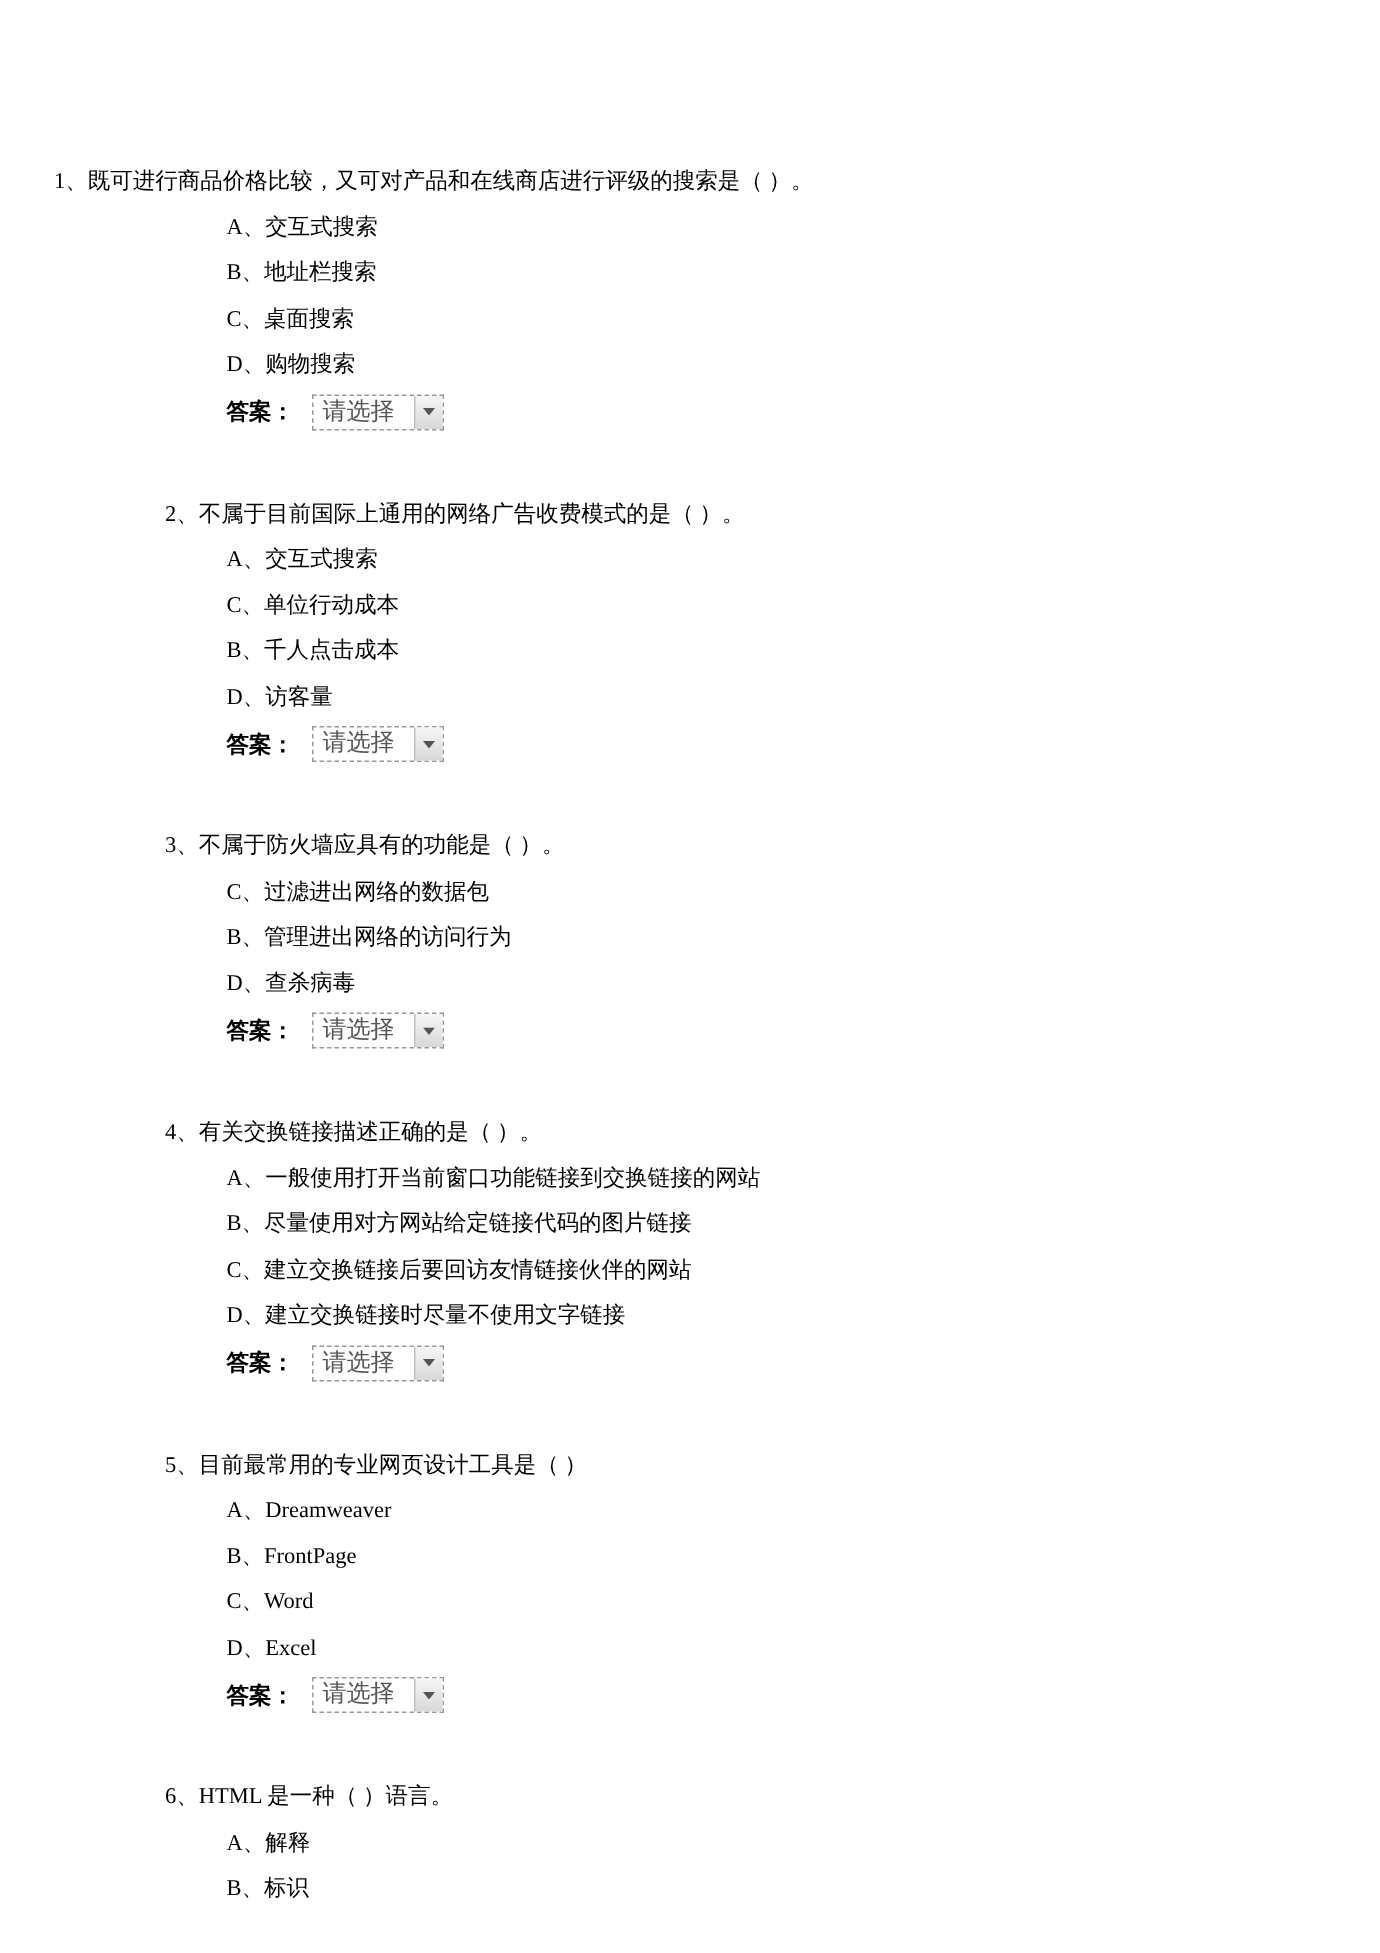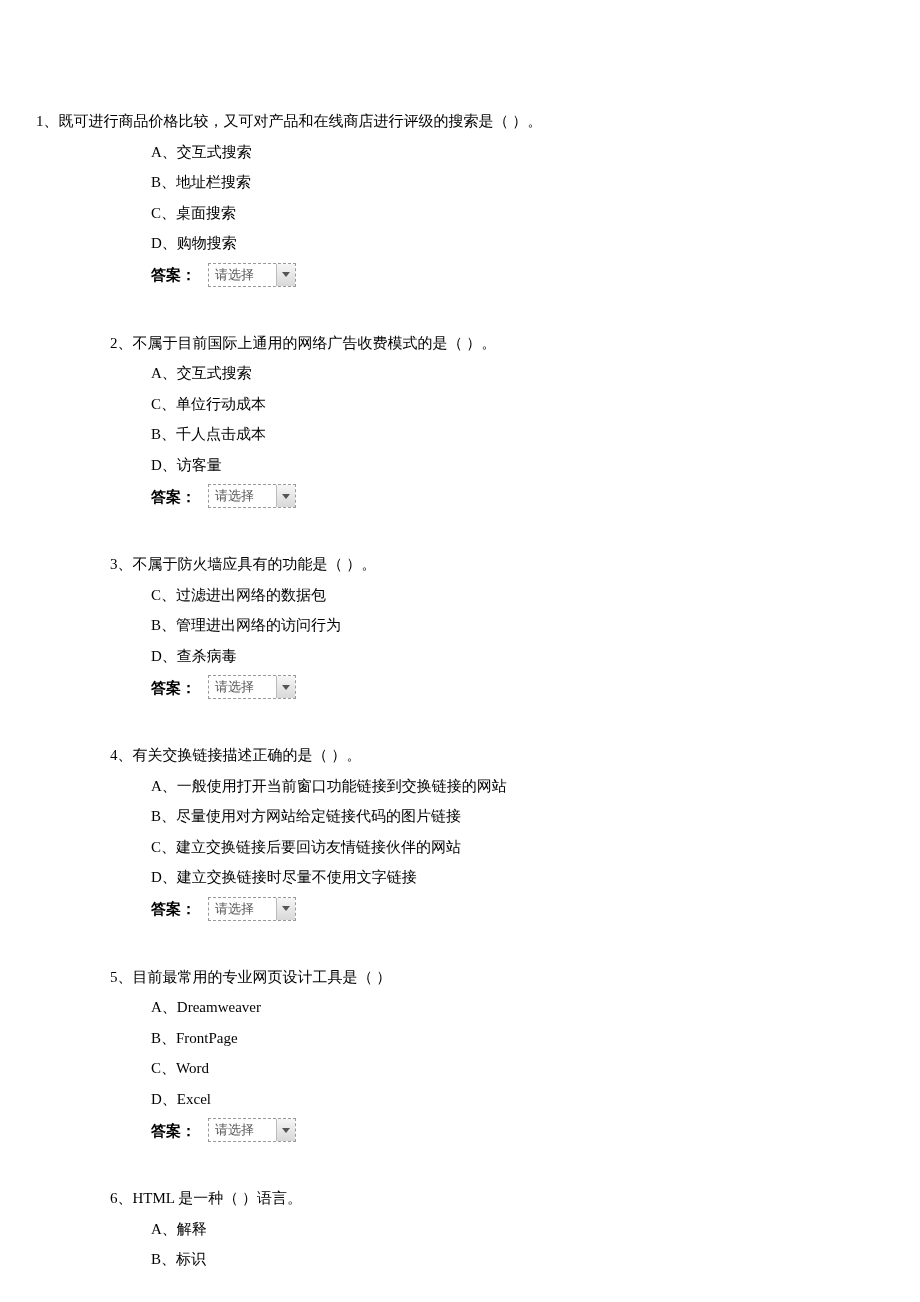--- a/index.html
+++ b/index.html
@@ -49,21 +49,21 @@
     display: inline-flex;
     align-items: stretch;
     border: 1px dashed #999999;
     height: 22px;
     width: 86px;
     background: #ffffff;
     cursor: pointer;
   }
   .select-text {
     flex: 1;
-    font-size: 13px;
+    font-size: 16px;
     color: #555555;
     font-family: SimSun, "宋体", serif;
     padding-left: 6px;
     display: flex;
     align-items: center;
   }
   .select-arrow {
     width: 18px;
     background: linear-gradient(#f6f6f6, #d8d8d8);
     border-left: 1px solid #bbbbbb;

